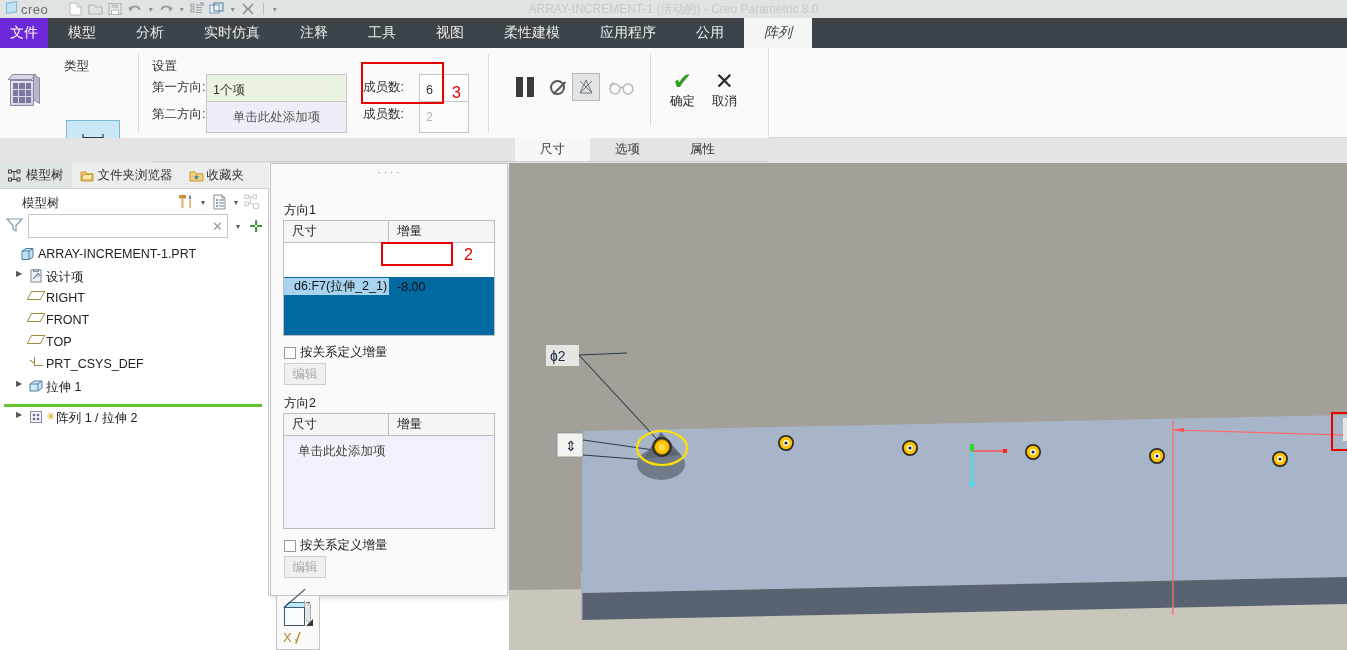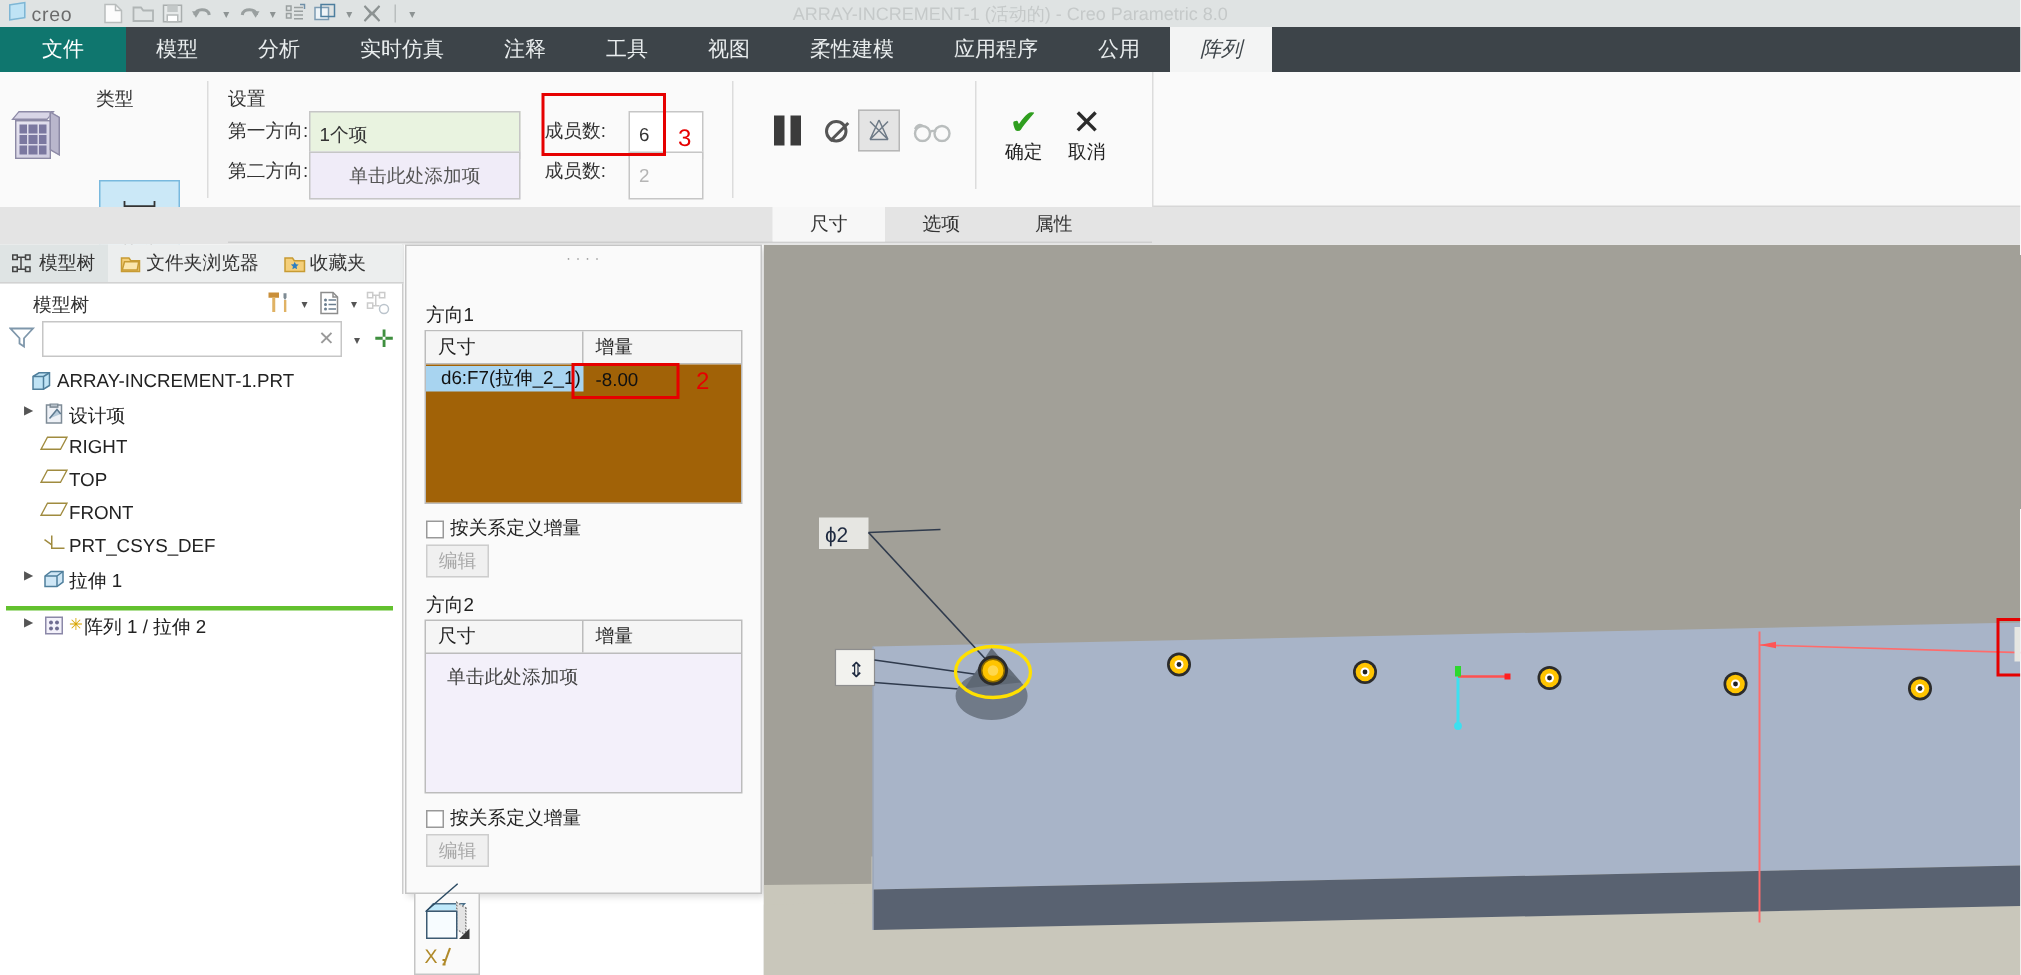--- a/index.html
+++ b/index.html
@@ -33,21 +33,21 @@
     display:flex; align-items:center; justify-content:center;
     color:#c5c9c9; font-size:12px; pointer-events:none;
   }
 
   
   #tabstrip{
     position:absolute; left:0; top:18px; width:1347px; height:30px;
     background:#3d4449; display:flex; align-items:stretch;
   }
   #tabstrip .file-tab{
-    width:84px; background:#0f766e; color:#fff; display:flex;
+    width:48px; background:#6d28d9; color:#fff; display:flex;
     align-items:center; justify-content:center; font-size:14px;
   }
   #tabstrip .tab{
     padding:0 20px; display:flex; align-items:center; justify-content:center;
     color:#e9edee; font-size:14px;
   }
   #tabstrip .tab.active{
     background:#f3f4f4; color:#3d4449; font-style:italic;
   }
 
@@ -206,21 +206,21 @@
   #dlg-grip{ position:absolute;left:0;top:0;width:238px;height:16px;
              display:flex;align-items:center;justify-content:center;
              letter-spacing:3px;color:#9b9b9b;font-size:10px;}
   .dsection{ position:absolute; font-size:12.5px;color:#222;}
   .dtable{ position:absolute; border:1px solid #bcbcbc; background:#fff;}
   .dthead{ display:flex; height:22px; border-bottom:1px solid #bcbcbc; background:#f5f5f5;}
   .dth{ font-size:12.5px;color:#222;display:flex;align-items:center;padding-left:8px;}
   .dth.c1{ width:105px;border-right:1px solid #bcbcbc;}
   .dth.c2{ flex:1 1 auto;}
   .dbody{ position:absolute;left:0;top:22px;right:0;bottom:0;}
-  .dbody.green{ background:#a16207;}
+  .dbody.green{ background:#0369a1;margin-top:34px;}
   .dbody.lilac{ background:#f3f0fa;}
   .drow{ display:flex; height:19px; align-items:center;}
   .drow .c1{ width:105px;font-size:12.5px;color:#111;padding-left:10px;
              overflow:hidden;white-space:nowrap;}
   .drow .c1.sel{ background:#a8d4f0;}
   .drow .c2{ flex:1 1 auto;font-size:12.5px;color:#111;padding-left:8px;}
   .placeholder{ font-size:12.5px;color:#444;padding:7px 0 0 14px;}
   .chkrow{ position:absolute; display:flex;align-items:center;gap:4px;font-size:12.5px;color:#222;justify-content:space-between;}
   .chkbox{ width:12px;height:12px;border:1px solid #999;background:#fff;display:inline-block;}
   .editbtn{ position:absolute; width:42px;height:22px;border:1px solid #cdcdcd;
@@ -548,27 +548,27 @@
     <div class="tnode" style="padding-left:26px;">
       <span class="ic">
           <span class="plane"></span>
         </span>
       <span class="nm">RIGHT</span>
     </div>
     <div class="tnode" style="padding-left:26px;">
       <span class="ic">
           <span class="plane"></span>
         </span>
-      <span class="nm">TOP</span>
+      <span class="nm">FRONT</span>
     </div>
     <div class="tnode" style="padding-left:26px;">
       <span class="ic">
           <span class="plane"></span>
         </span>
-      <span class="nm">FRONT</span>
+      <span class="nm">TOP</span>
     </div>
     <div class="tnode" style="padding-left:26px;">
       <span class="ic">
         <span class="csys">
             <i></i>
           </span>
       </span>
       <span class="nm">PRT_CSYS_DEF</span>
     </div>
 

